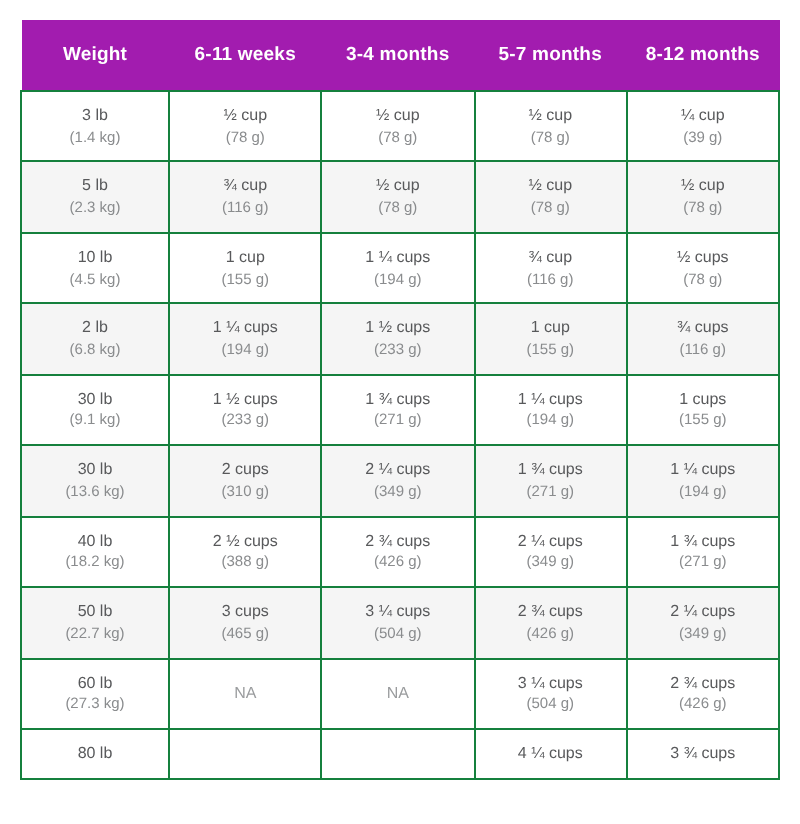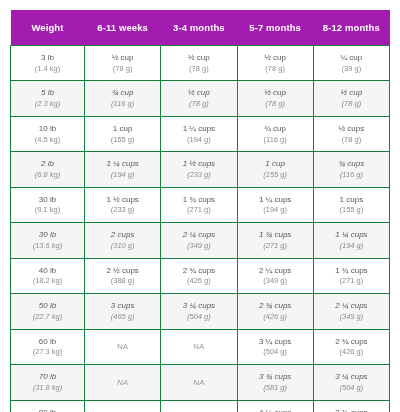--- a/index.html
+++ b/index.html
@@ -39,21 +39,20 @@
     border: 1px solid #15803d;
     text-align: center;
     vertical-align: middle;
     padding: 6px 2px 6px 2px;
     color: #58595b;
     font-size: 8px;
     line-height: 1.45;
   }
   tbody tr.stripe td {
     background: #f5f5f5;
-    font-style: italic;
   }
   tbody tr.plain td {
     background: #ffffff;
   }
   .cell-main {
     display: block;
     font-size: 8px;
     color: #58595b;
   }
   .cell-sub {
@@ -271,40 +270,20 @@
           </td>
           <td>
             <span class="cell-main">3 ¼ cups</span>
             <span class="cell-sub">(504 g)</span>
           </td>
           <td>
             <span class="cell-main">2 ¾ cups</span>
             <span class="cell-sub">(426 g)</span>
           </td>
         </tr>
-        <tr class="stripe">
-          <td>
-            <span class="cell-main">70 lb</span>
-            <span class="cell-sub">(31.8 kg)</span>
-          </td>
-          <td>
-            <span class="cell-na">NA</span>
-          </td>
-          <td>
-            <span class="cell-na">NA</span>
-          </td>
-          <td>
-            <span class="cell-main">3 ¾ cups</span>
-            <span class="cell-sub">(581 g)</span>
-          </td>
-          <td>
-            <span class="cell-main">3 ¼ cups</span>
-            <span class="cell-sub">(504 g)</span>
-          </td>
-        </tr>
         <tr class="plain">
           <td>
             <span class="cell-main">80 lb</span>
           </td>
           <td></td>
           <td></td>
           <td>
             <span class="cell-main">4 ¼ cups</span>
           </td>
           <td>

